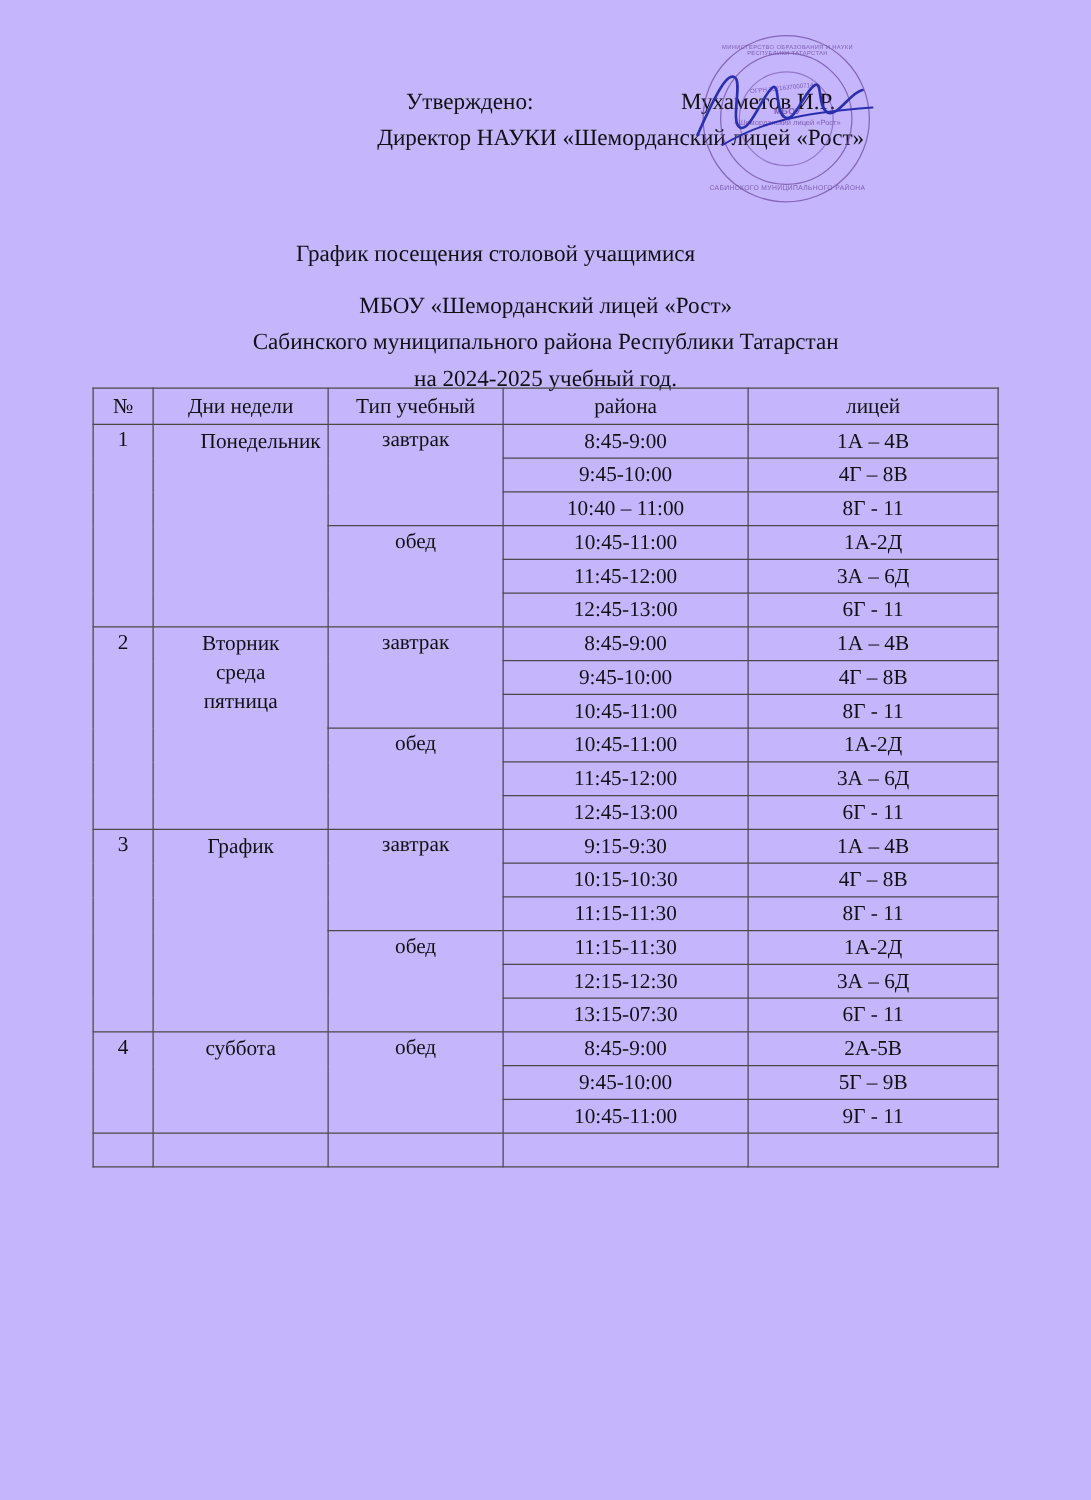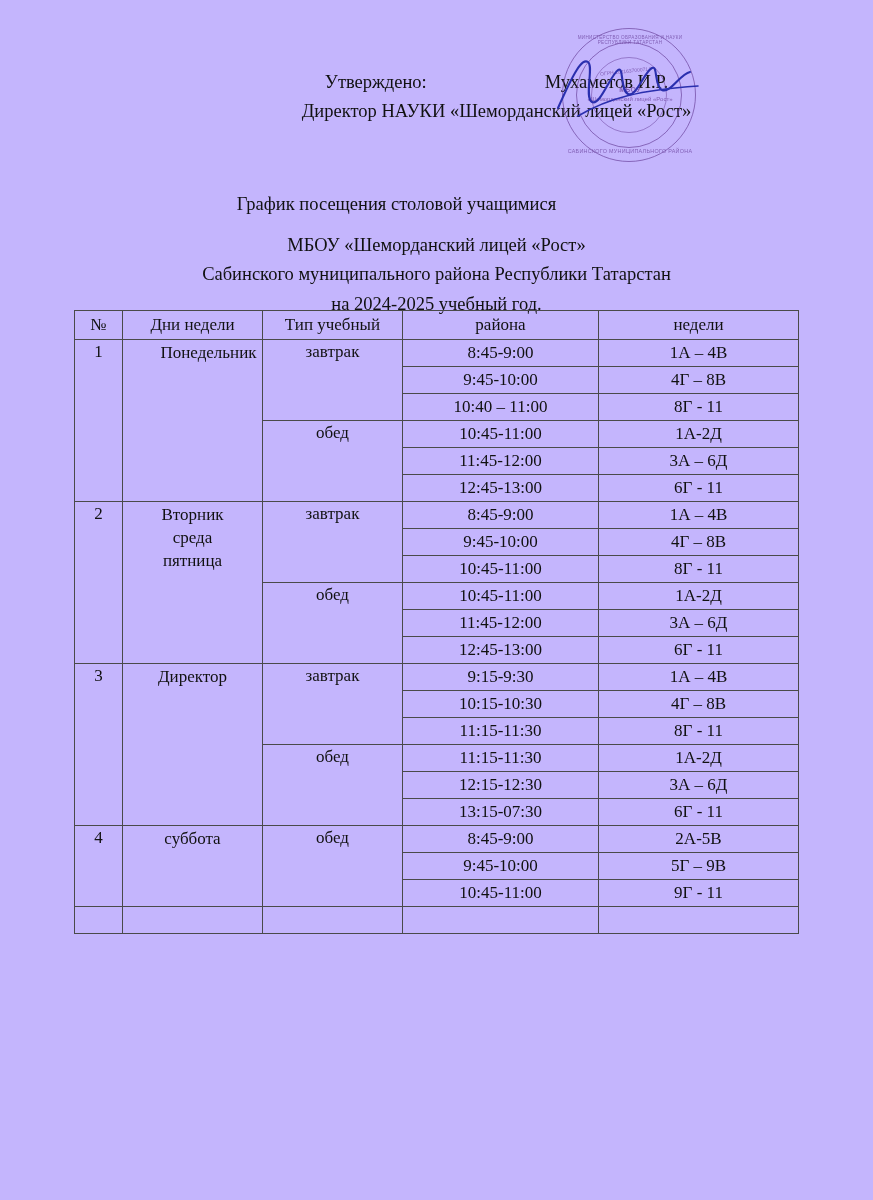--- a/index.html
+++ b/index.html
@@ -194,21 +194,21 @@
           <col class="c-meal">
           <col class="c-time">
           <col class="c-class">
       </colgroup>
       <thead>
         <tr>
           <th>№</th>
           <th>Дни недели</th>
           <th>Тип учебный</th>
           <th>района</th>
-          <th>недели</th>
+          <th>лицей</th>
         </tr>
       </thead>
       <tbody id="sched-body">
           <tr>
             <td rowspan="6" style="vertical-align: top; padding-top: 2px;">1</td>
             <td class="day" rowspan="6" style="vertical-align: top; padding-top: 2px; padding-left: 34px;">Понедельник</td>
             <td class="meal" rowspan="3" style="vertical-align: top; padding-top: 2px;">завтрак</td>
             <td>8:45-9:00</td>
             <td>1А – 4В</td>
           </tr>
@@ -256,21 +256,21 @@
           <tr>
             <td>11:45-12:00</td>
             <td>3А – 6Д</td>
           </tr>
           <tr>
             <td>12:45-13:00</td>
             <td>6Г - 11</td>
           </tr>
           <tr>
             <td rowspan="6" style="vertical-align: top; padding-top: 2px;">3</td>
-            <td class="day" rowspan="6" style="vertical-align: top; padding-top: 2px;">Директор</td>
+            <td class="day" rowspan="6" style="vertical-align: top; padding-top: 2px;">График</td>
             <td class="meal" rowspan="3" style="vertical-align: top; padding-top: 2px;">завтрак</td>
             <td>9:15-9:30</td>
             <td>1А – 4В</td>
           </tr>
           <tr>
             <td>10:15-10:30</td>
             <td>4Г – 8В</td>
           </tr>
           <tr>
             <td>11:15-11:30</td>

